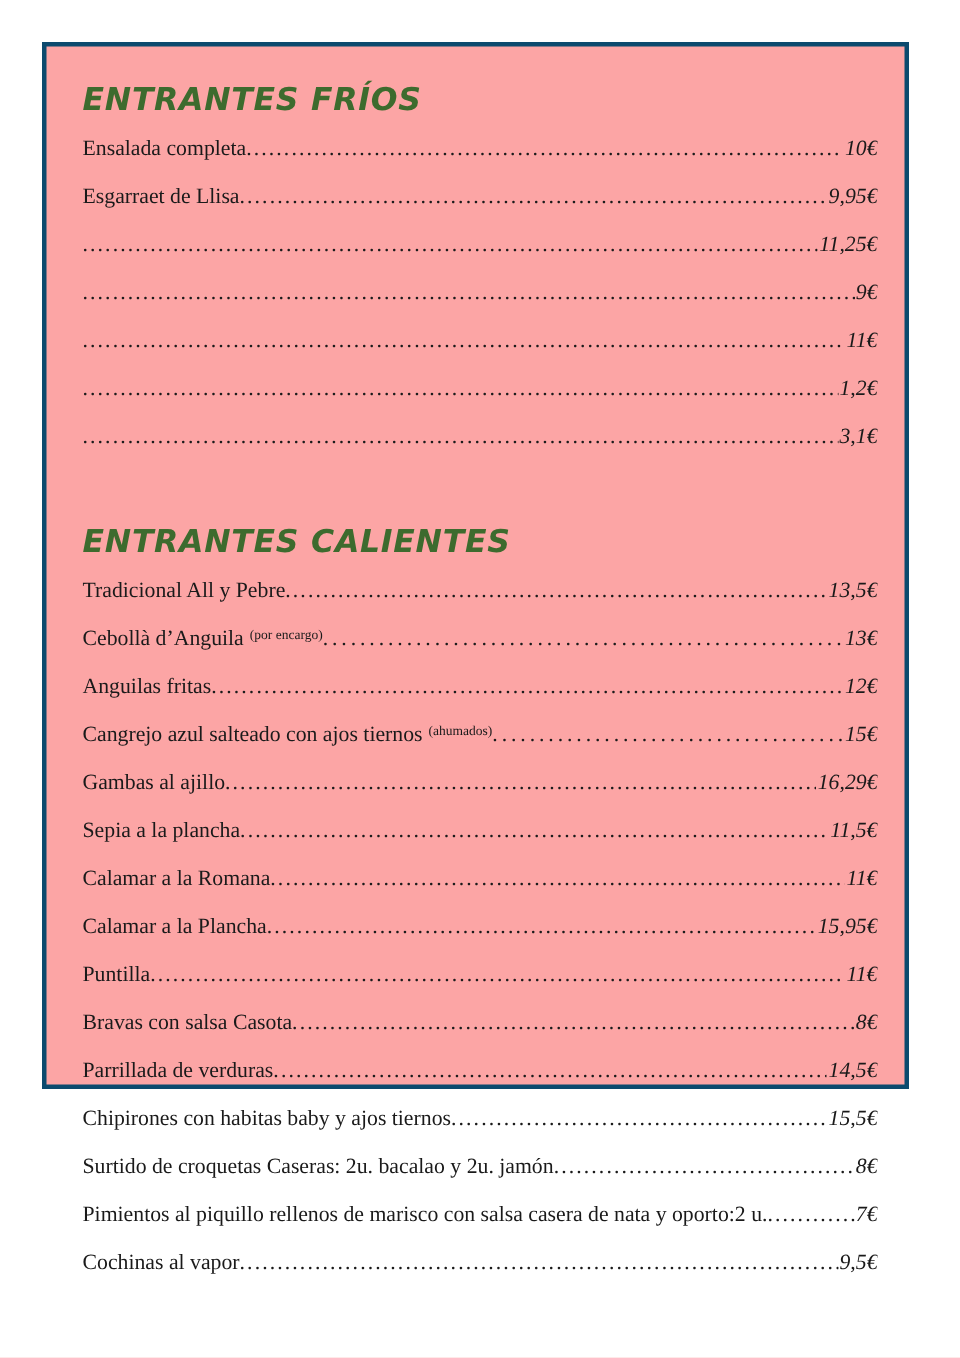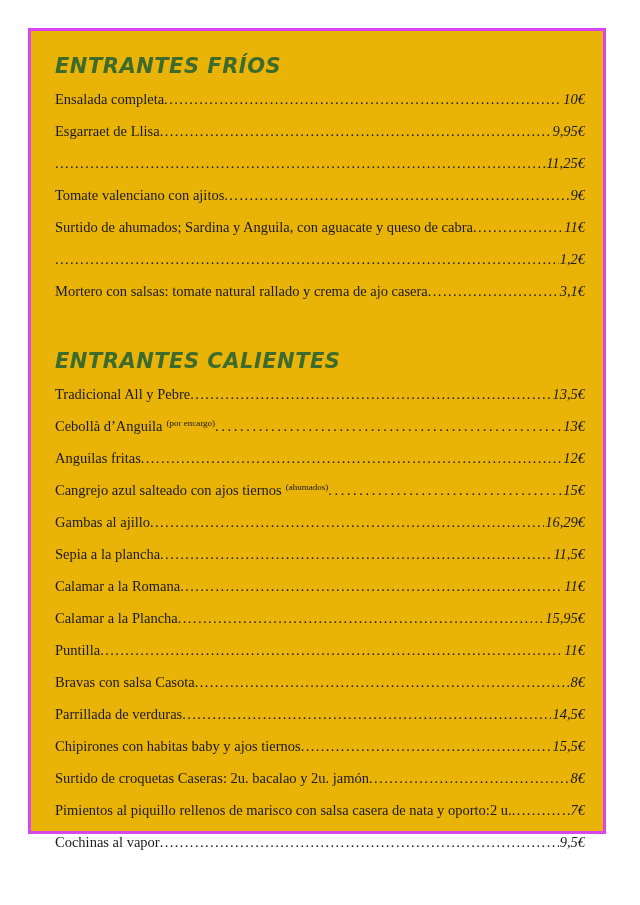--- a/index.html
+++ b/index.html
@@ -13,24 +13,24 @@
     font-family: "Liberation Serif", "DejaVu Serif", serif;
     color: #1a1a1a;
     position: relative;
     overflow: hidden;
   }
   .page-frame {
     position: absolute;
     left: 28px;
     top: 28px;
     width: 578px;
-    height: 806px;
-    border: 3px solid #d946ef;
+    height: 698px;
+    border: 3px solid #0c4a6e;
     box-sizing: border-box;
-    background: #eab308;
+    background: #fca5a5;
   }
   .menu-body {
     position: absolute;
     left: 24px;
     top: 10px;
     width: 530px;
   }
   .section-heading {
     font-family: "DejaVu Sans", "Liberation Sans", sans-serif;
     font-weight: bold;
@@ -106,35 +106,32 @@
         <li class="menu-item">
           <span class="item-name">Esgarraet de Llisa</span>
           <span class="leader">........................................................................................................................................................................................................</span>
           <span class="item-price">9,95€</span>
         </li>
         <li class="menu-item">
           <span class="leader">........................................................................................................................................................................................................</span>
           <span class="item-price">11,25€</span>
         </li>
         <li class="menu-item">
-          <span class="item-name">Tomate valenciano con ajitos</span>
           <span class="leader">........................................................................................................................................................................................................</span>
           <span class="item-price">9€</span>
         </li>
         <li class="menu-item">
-          <span class="item-name">Surtido de ahumados; Sardina y Anguila, con aguacate y queso de cabra</span>
           <span class="leader">........................................................................................................................................................................................................</span>
           <span class="item-price">11€</span>
         </li>
         <li class="menu-item">
           <span class="leader">........................................................................................................................................................................................................</span>
           <span class="item-price">1,2€</span>
         </li>
         <li class="menu-item">
-          <span class="item-name">Mortero con salsas: tomate natural rallado y crema de ajo casera</span>
           <span class="leader">........................................................................................................................................................................................................</span>
           <span class="item-price">3,1€</span>
         </li>
       </ul>
 
     <h2 class="section-heading heading-hot">ENTRANTES CALIENTES</h2>
     <ul class="item-list" id="list-hot">
         <li class="menu-item">
           <span class="item-name">Tradicional All y Pebre</span>
           <span class="leader">........................................................................................................................................................................................................</span>

